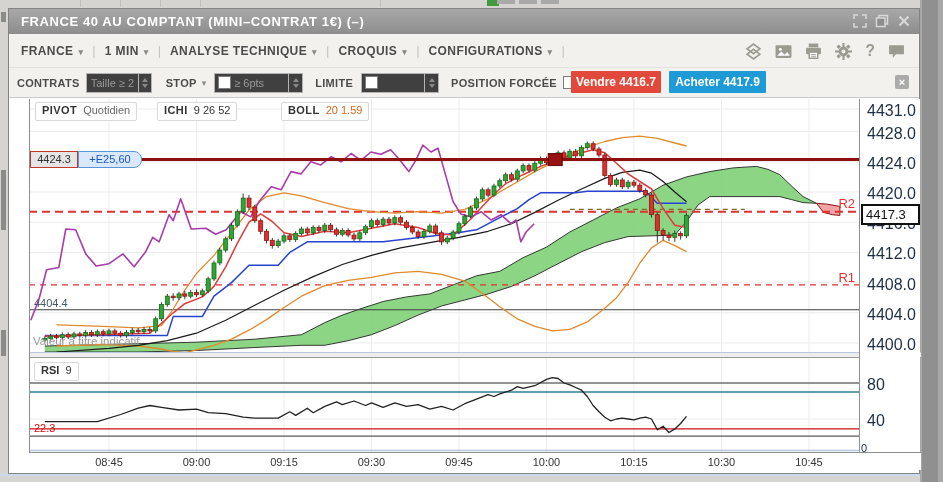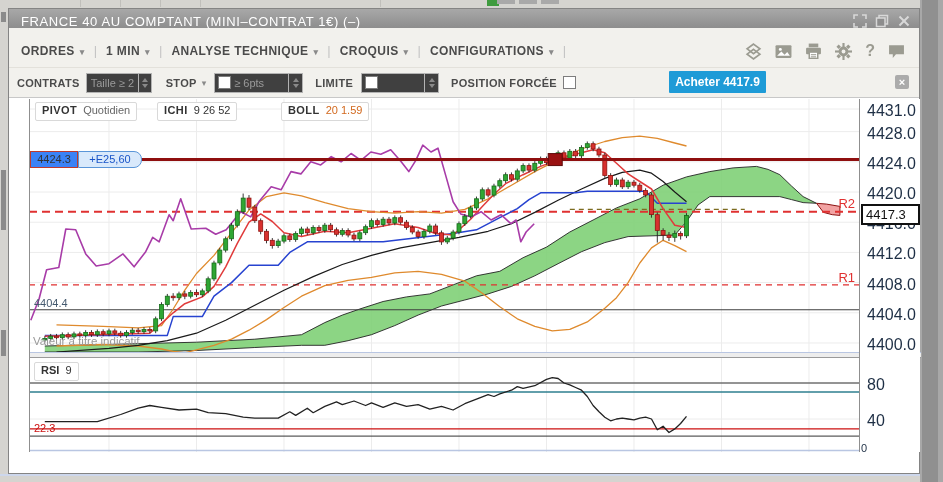--- a/index.html
+++ b/index.html
@@ -7,21 +7,21 @@
   .bg-right{position:absolute;right:0;top:0;width:23px;height:482px;background:#a8a8a8;}
   .bg-right .scroll{position:absolute;left:2px;top:0;width:16px;height:482px;background:#909090;}
   .bg-top{position:absolute;left:0;top:0;width:920px;height:8px;background:#d5d4d0;}
   .bg-top .cell{position:absolute;top:0;height:7px;border-right:1px solid #c0bfbb;}
   .bg-top .greencell{position:absolute;left:487px;top:0;width:12px;height:6px;background:#3f9b3f;}
   .bg-top .tab{position:absolute;top:0;height:4px;background:#a9a9a9;}
   .bg-left-mark{position:absolute;left:1px;width:5px;background:#8b8b8b;}
   .bg-bottom-line{position:absolute;left:0;top:474px;width:920px;height:2px;background:#cdd7ec;}
 
   .window{position:absolute;left:8px;top:8px;width:912px;height:466px;background:#f2f1ed;border:1px solid #848484;box-sizing:border-box;}
-  .titlebar{position:absolute;left:0;top:0;width:100%;height:19px;background:linear-gradient(#a8a8a8,#8d8d8d);color:#fff;font-size:13px;font-weight:normal;letter-spacing:.6px;line-height:25px;padding-left:12px;box-sizing:border-box;}
+  .titlebar{position:absolute;left:0;top:0;width:100%;height:25px;background:linear-gradient(#a8a8a8,#8d8d8d);color:#fff;font-size:13px;font-weight:bold;letter-spacing:.6px;line-height:25px;padding-left:12px;box-sizing:border-box;}
   .win-controls{position:absolute;right:8px;top:5px;display:flex;gap:8px;}
   .win-controls svg{display:block;cursor:pointer;}
 
   .menubar{position:absolute;left:0;top:25px;width:100%;height:34px;display:flex;align-items:center;padding-left:12px;box-sizing:border-box;border-bottom:1px solid #e3e1db;}
   .menu-item{font-size:12px;font-weight:bold;color:#4b4b4b;letter-spacing:.4px;cursor:pointer;white-space:nowrap;}
   .caret{font-size:9px;color:#8a8a8a;margin-left:5px;}
   .msep{color:#c4c4c4;margin:0 9px;font-size:13px;}
   .menu-icons{position:absolute;right:14px;top:25px;height:34px;display:flex;align-items:center;gap:13px;}
   .menu-icons svg,.menu-icons span{display:block;cursor:pointer;}
   .help-q{font-size:16px;font-weight:bold;color:#9b9b91;}
@@ -48,21 +48,21 @@
   .time-axis{position:absolute;left:20px;top:354px;width:892px;height:17px;background:#fff;border-top:1px solid #8f8f8f;z-index:4;}
   .time-axis span{position:absolute;top:3px;width:34px;text-align:center;font-size:11px;color:#333;}
   .axis-col{position:absolute;left:850px;top:1px;width:61px;height:353px;background:#fff;border-left:1px solid #8f8f8f;box-sizing:border-box;z-index:5;}
   .ytick{position:absolute;left:7px;font-size:16px;color:#1e2f45;}
   .cur-price{position:absolute;left:1px;top:105px;width:52px;height:17px;background:#fff;border:2px solid #111;font-size:13px;color:#111;padding-left:3px;line-height:17px;z-index:7;}
 
   .legend-box{position:absolute;top:4px;height:15px;background:#fff;border:1px solid #d9d9d9;border-radius:2px;padding:1px 6px;font-size:11px;color:#333;white-space:nowrap;z-index:8;}
   .legend-box b{letter-spacing:.4px;}
   .lg-gray{color:#666;} .lg-orange{color:#d2691e;}
 
-  .pos-price{position:absolute;left:21px;top:53px;width:46px;height:15px;background:#3b82f6;border:1.5px solid #c03a2c;font-size:11px;color:#333;text-align:center;line-height:15px;z-index:9;cursor:ns-resize;}
+  .pos-price{position:absolute;left:21px;top:53px;width:46px;height:15px;background:#e5e5e5;border:1.5px solid #c03a2c;font-size:11px;color:#333;text-align:center;line-height:15px;z-index:9;cursor:ns-resize;}
   .pos-pnl{position:absolute;left:69px;top:53px;width:62px;height:15px;background:#d9e9fb;border:1.5px solid #5a95d8;border-radius:0 8px 8px 0;font-size:11px;color:#1a55c8;text-align:center;line-height:15px;z-index:9;}
   .pivot-label{position:absolute;left:25px;top:199px;font-size:11px;color:#44596e;z-index:8;}
   .note-label{position:absolute;left:24px;top:237px;font-size:11.5px;color:#999;z-index:8;}
   .r-label{position:absolute;width:34px;text-align:right;font-size:13px;color:#e03131;z-index:8;}
   .rsi-box{position:absolute;left:25px;top:264px;height:15px;background:#fff;border:1px solid #d9d9d9;border-radius:2px;padding:1px 6px;font-size:11px;color:#333;z-index:8;white-space:nowrap;}
   .rsi-level{position:absolute;left:25px;top:324px;font-size:11px;color:#cc1111;z-index:8;}
   .rsi-zero{position:absolute;left:852px;top:344px;font-size:11px;color:#1e2f45;z-index:9;}
 </style>
 </head>
 <body>
@@ -105,21 +105,21 @@
       <svg width="14" height="14" viewBox="0 0 14 14">
           <g stroke="#d8d8d8" stroke-width="2">
             <line x1="2.5" y1="2.5" x2="11.5" y2="11.5"></line>
             <line x1="11.5" y1="2.5" x2="2.5" y2="11.5"></line>
           </g>
         </svg>
     </span>
   </div>
 
   <div class="menubar">
-    <span class="menu-item"><span>ORDRES</span><span class="caret">▾</span></span>
+    <span class="menu-item"><span>FRANCE</span><span class="caret">▾</span></span>
     <span class="msep">|</span>
     <span class="menu-item"><span>1 MIN</span><span class="caret">▾</span></span>
     <span class="msep">|</span>
     <span class="menu-item"><span>ANALYSE TECHNIQUE</span><span class="caret">▾</span></span>
     <span class="msep">|</span>
     <span class="menu-item"><span>CROQUIS</span><span class="caret">▾</span></span>
     <span class="msep">|</span>
     <span class="menu-item"><span>CONFIGURATIONS</span><span class="caret">▾</span></span>
     <span class="msep">|</span>
   </div>
@@ -186,20 +186,21 @@
       <span class="cb"></span>
       <span class="fieldtext" style="flex:1;"></span>
       <span class="spincol">
           <span class="tri-up"></span>
           <span class="tri-dn"></span>
         </span>
     </span>
     <span class="olabel" style="margin-left:12px;">POSITION FORCÉE</span>
     <span class="cb" style="margin-left:6px;"></span>
   </div>
+  <div class="btn btn-sell">Vendre 4416.7</div>
   <div class="btn btn-buy">Acheter 4417.9</div>
   <div class="close-x">×</div>
 
   <div class="chart-region">
     <svg id="priceSvg" width="830" height="253">
         <line x1="79.995" y1="0" x2="79.995" y2="253" stroke="#ececec" stroke-width="1"></line>
         <line x1="167.49" y1="0" x2="167.49" y2="253" stroke="#ececec" stroke-width="1"></line>
         <line x1="254.985" y1="0" x2="254.985" y2="253" stroke="#ececec" stroke-width="1"></line>
         <line x1="342.48" y1="0" x2="342.48" y2="253" stroke="#ececec" stroke-width="1"></line>
         <line x1="429.975" y1="0" x2="429.975" y2="253" stroke="#ececec" stroke-width="1"></line>
@@ -502,14 +503,25 @@
         <div class="ytick" style="top: 55.836px;">4424.0</div>
         <div class="ytick" style="top: 86.028px;">4420.0</div>
         <div class="ytick" style="top: 116.22px;">4416.0</div>
         <div class="ytick" style="top: 146.412px;">4412.0</div>
         <div class="ytick" style="top: 176.604px;">4408.0</div>
         <div class="ytick" style="top: 206.796px;">4404.0</div>
         <div class="ytick" style="top: 236.988px;">4400.0</div>
         <div class="ytick" style="top: 277px;">80</div>
         <div class="ytick" style="top: 313px; text-align: right;">40</div>
       </div>
+    <div class="time-axis" id="timeAxis">
+        <span style="left: 62.995px;">08:45</span>
+        <span style="left: 150.49px;">09:00</span>
+        <span style="left: 237.985px;">09:15</span>
+        <span style="left: 325.48px;">09:30</span>
+        <span style="left: 412.975px;">09:45</span>
+        <span style="left: 500.47px;">10:00</span>
+        <span style="left: 587.965px;">10:15</span>
+        <span style="left: 675.46px;">10:30</span>
+        <span style="left: 762.955px;">10:45</span>
+      </div>
   </div>
 </div>
 
 </body></html>

